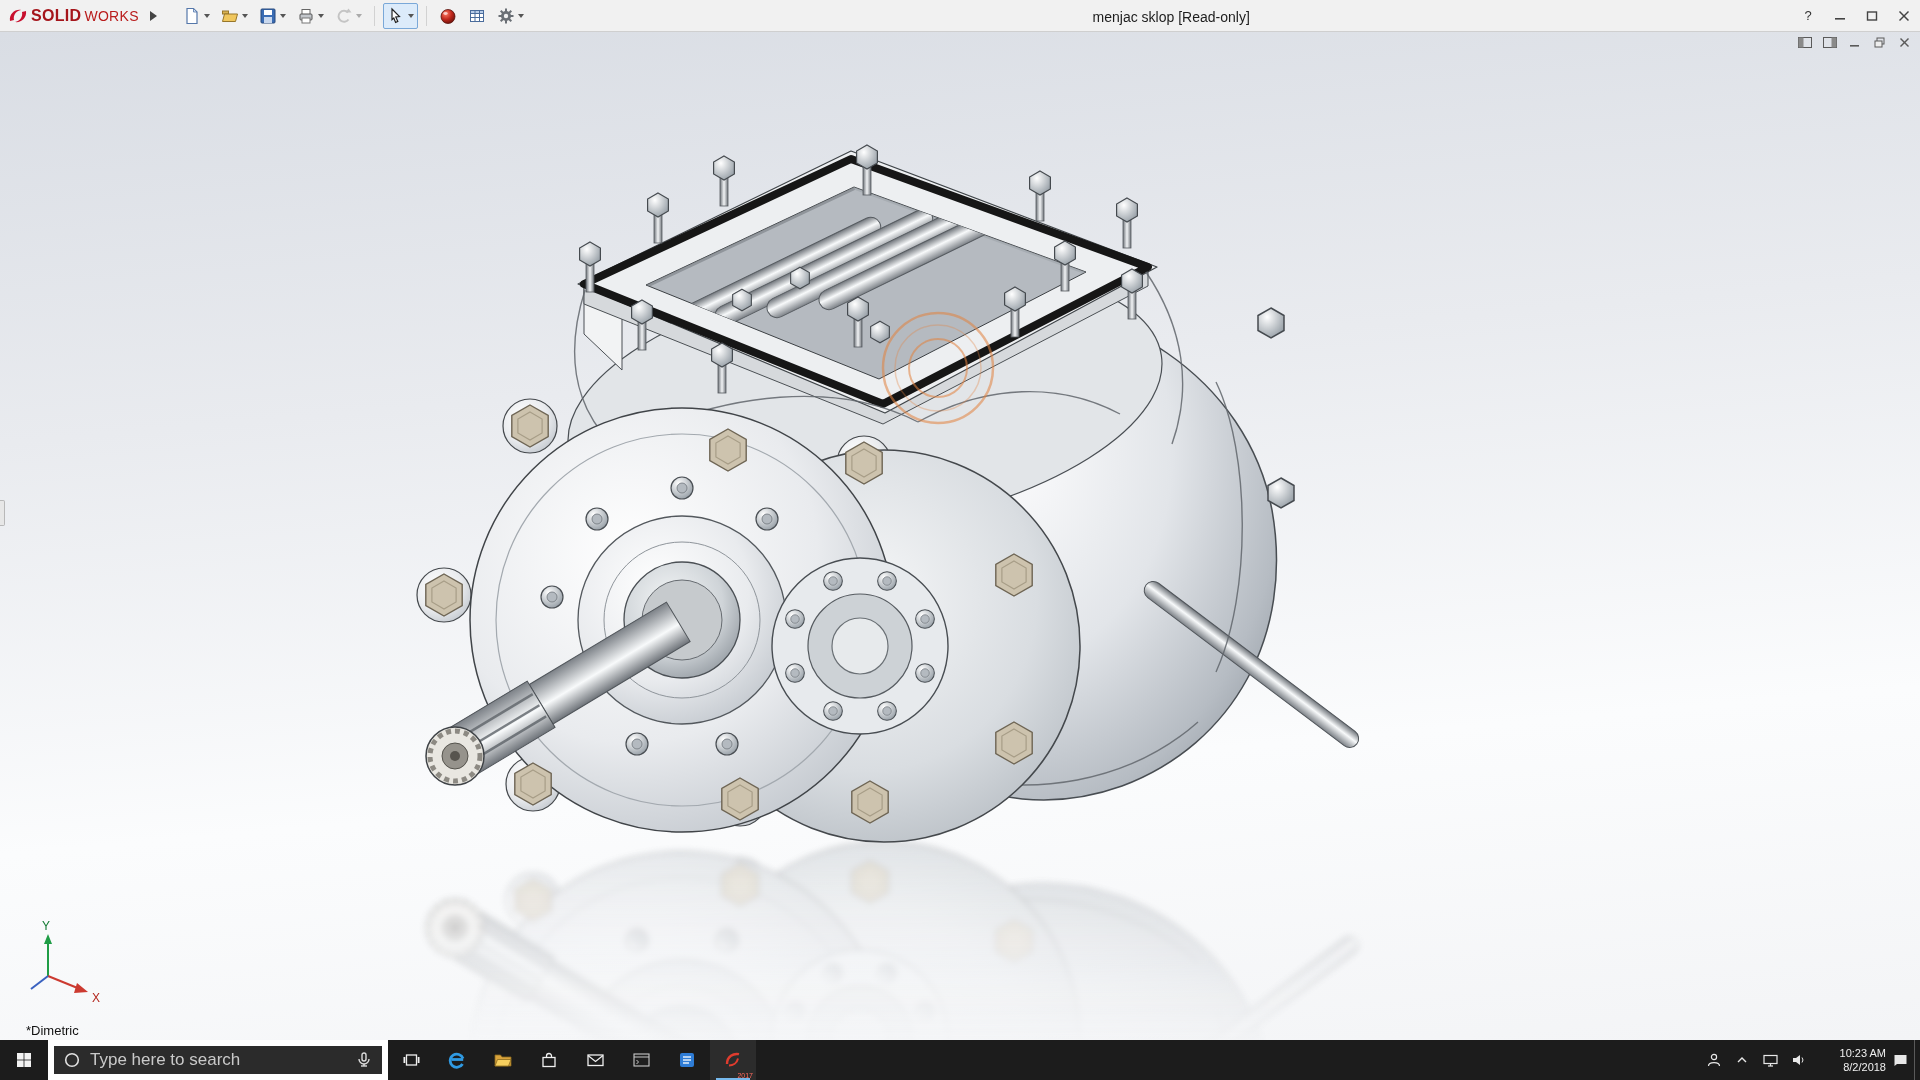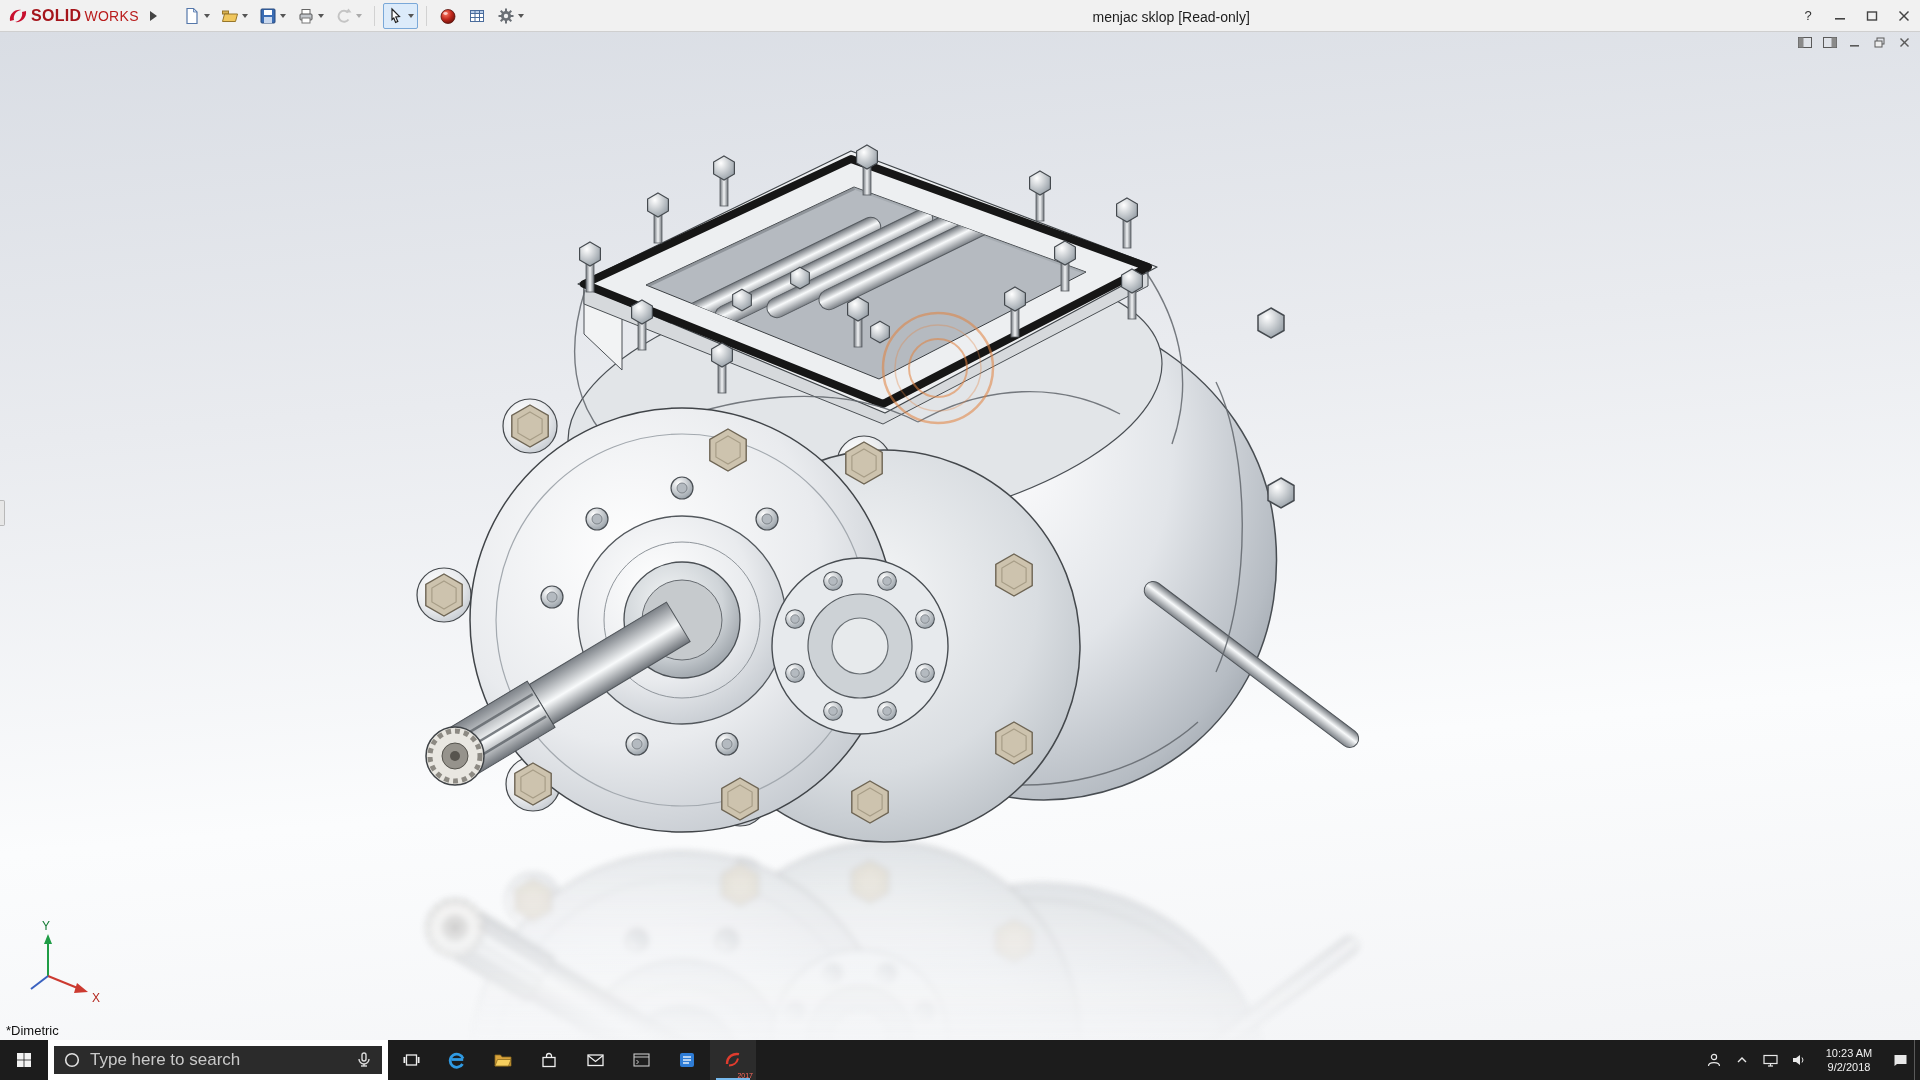--- a/index.html
+++ b/index.html
@@ -19,40 +19,40 @@
   .dd{width:0;height:0;border-left:3px solid transparent;border-right:3px solid transparent;border-top:4px solid #555;margin-left:3px}
   .tb-sep{width:1px;height:20px;background:#d2d2d2;margin:0 5px}
   .doc-title{position:absolute;left:61%;transform:translateX(-50%);top:9px;font-size:14px;color:#1d1d1d;white-space:nowrap}
   .win-controls{margin-left:auto;display:flex;align-items:center;height:100%}
   .win-btn{width:32px;height:100%;display:flex;align-items:center;justify-content:center;color:#333;font-size:13px}
 
   
   .viewport{position:absolute;top:32px;left:0;right:0;bottom:40px;overflow:hidden;
     background:linear-gradient(175deg,var(--viewport-top,#d9dde4) 0%,#e9ebef 35%,#fbfcfd 70%,var(--viewport-bottom,#f3f4f6) 100%)}
   .scene{position:absolute;left:0;top:0;width:100%;height:100%}
-  .view-label{position:absolute;left:6px;bottom:2px;font-size:13px;color:#111}
+  .view-label{position:absolute;left:26px;bottom:2px;font-size:13px;color:#111}
   .child-controls{position:absolute;top:4px;right:8px;display:flex;gap:10px;align-items:center;z-index:5}
   .child-btn{width:15px;height:13px;display:flex;align-items:center;justify-content:center}
   .splitter{position:absolute;left:0;top:468px;width:5px;height:26px;background:#e7e7e7;border:1px solid #b8b8b8;border-left:none;border-radius:0 2px 2px 0}
 
   
   .taskbar{position:absolute;left:0;right:0;bottom:0;height:40px;background:var(--taskbar-bg,#1c1c1c);
     display:flex;align-items:center;z-index:20}
   .ctr{display:flex;align-items:center;justify-content:center}
   .tb-start{width:48px;height:40px}
   .search{width:340px;height:40px;background:#2b2b2b;border:6px solid #ffffff;display:flex;align-items:center;
     padding:0 10px;gap:10px;color:#c9c9c9;font-size:17px}
   .search .mic{margin-left:auto}
   .app-btn{width:46px;height:40px;position:relative}
   .app-btn.running{background:rgba(255,255,255,.07)}
   .app-btn.running::after{content:"";position:absolute;bottom:0;left:6px;right:6px;height:2px;background:#76b9ed}
   .sw-year{position:absolute;bottom:1px;right:3px;font-size:7px;color:#ff6a5e;line-height:1}
   .tray{margin-left:auto;display:flex;align-items:center;height:40px}
   .tray-icon{width:28px;height:40px}
-  .clock{width:74px;text-align:center;color:#f0f0f0;font-size:11px;line-height:1.3}
+  .clock{width:74px;text-align:right;color:#f0f0f0;font-size:11px;line-height:1.3}
   .show-desktop{width:6px;height:40px;border-left:1px solid #5a5a5a}
 </style>
 </head>
 <body>
 
 <div class="titlebar">
   <div class="logo">
     <svg width="20" height="16" viewBox="0 0 20 16">
       <path d="M2,13 C1,6 7,1 13,2 C8,3 5,7 6,12 Z" fill="#c8102e"></path>
       <path d="M18,3 C19,10 13,15 7,14 C12,13 15,9 14,4 Z" fill="#c8102e"></path>
@@ -530,21 +530,21 @@
       </svg>
     </div>
     <div class="tray-icon ctr">
       <svg width="15" height="14" viewBox="0 0 15 14">
         <polygon points="2,5 5,5 9,2 9,12 5,9 2,9" fill="#e8e8e8"></polygon>
         <path d="M11,4.5 a4,4 0 0 1 0,5" fill="none" stroke="#e8e8e8"></path>
       </svg>
     </div>
     <div class="clock">
       <div>10:23 AM</div>
-      <div>9/2/2018</div>
+      <div>8/2/2018</div>
     </div>
     <div class="tray-icon ctr">
       <svg width="15" height="14" viewBox="0 0 15 14">
         <path d="M1.5,13 V2 h12 v9 H4 Z" fill="#e8e8e8"></path>
       </svg>
     </div>
     <div class="show-desktop"></div>
   </div>
 </div>
 

